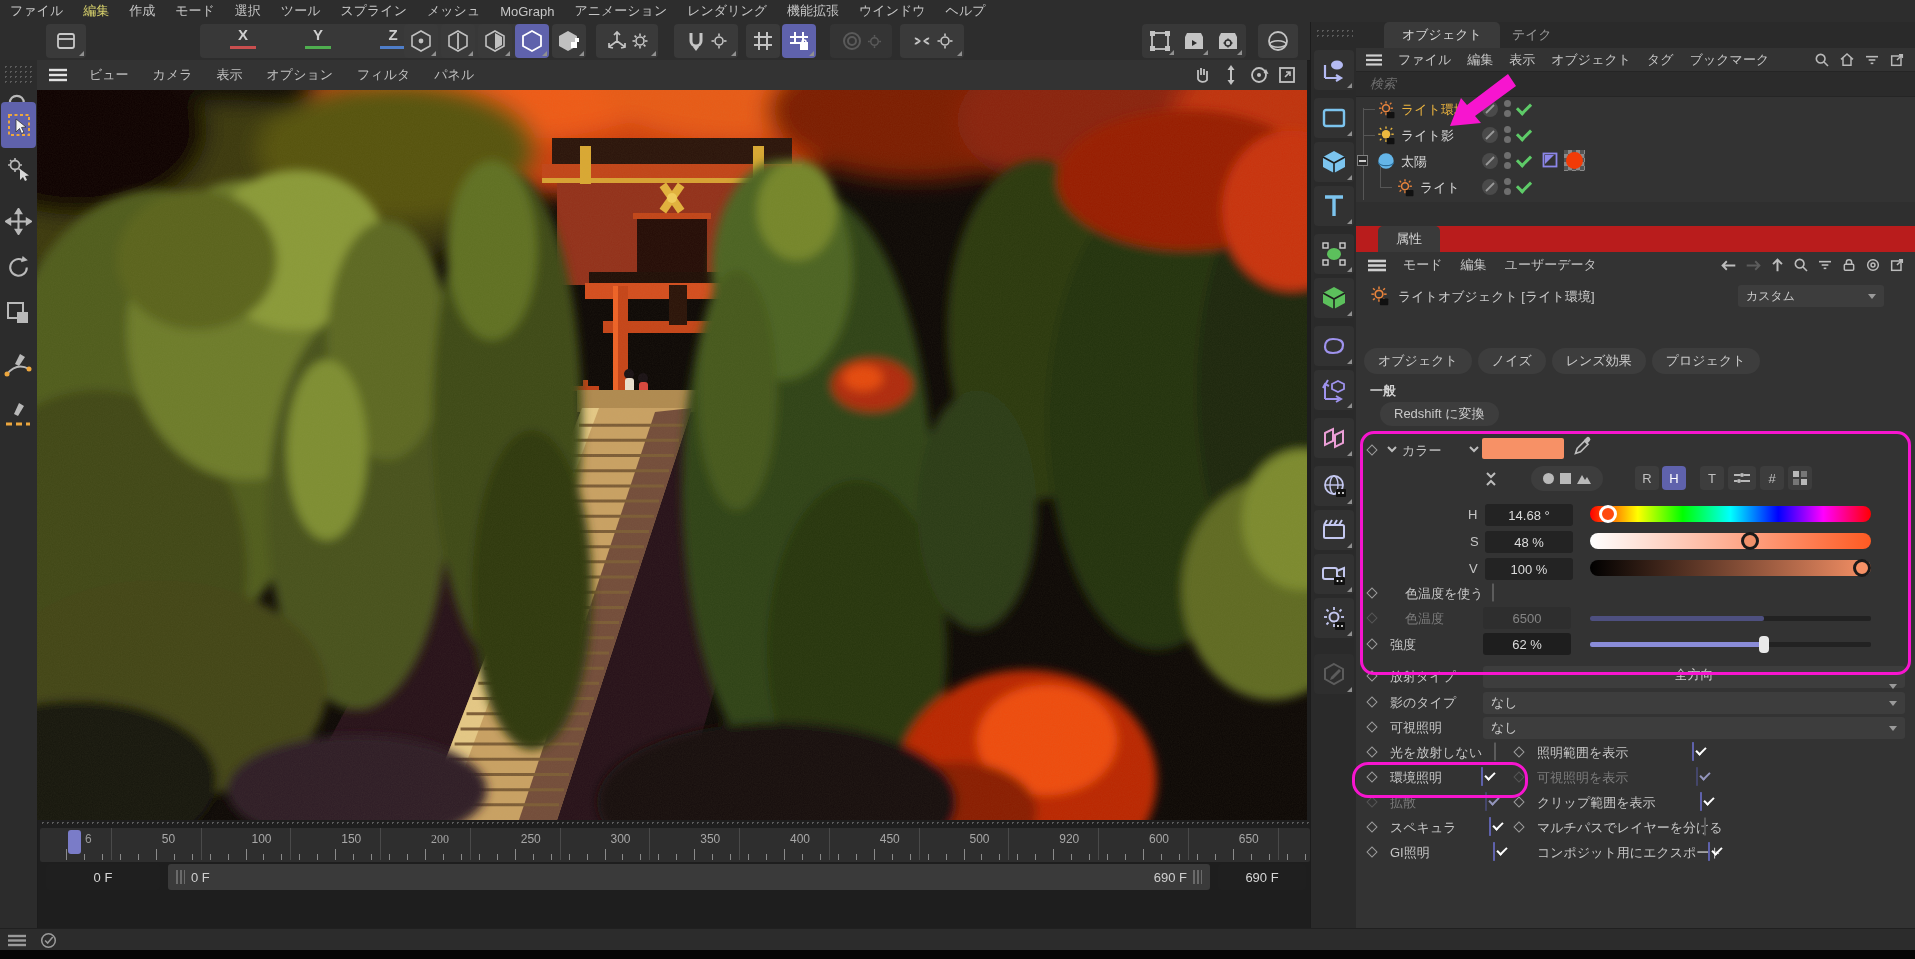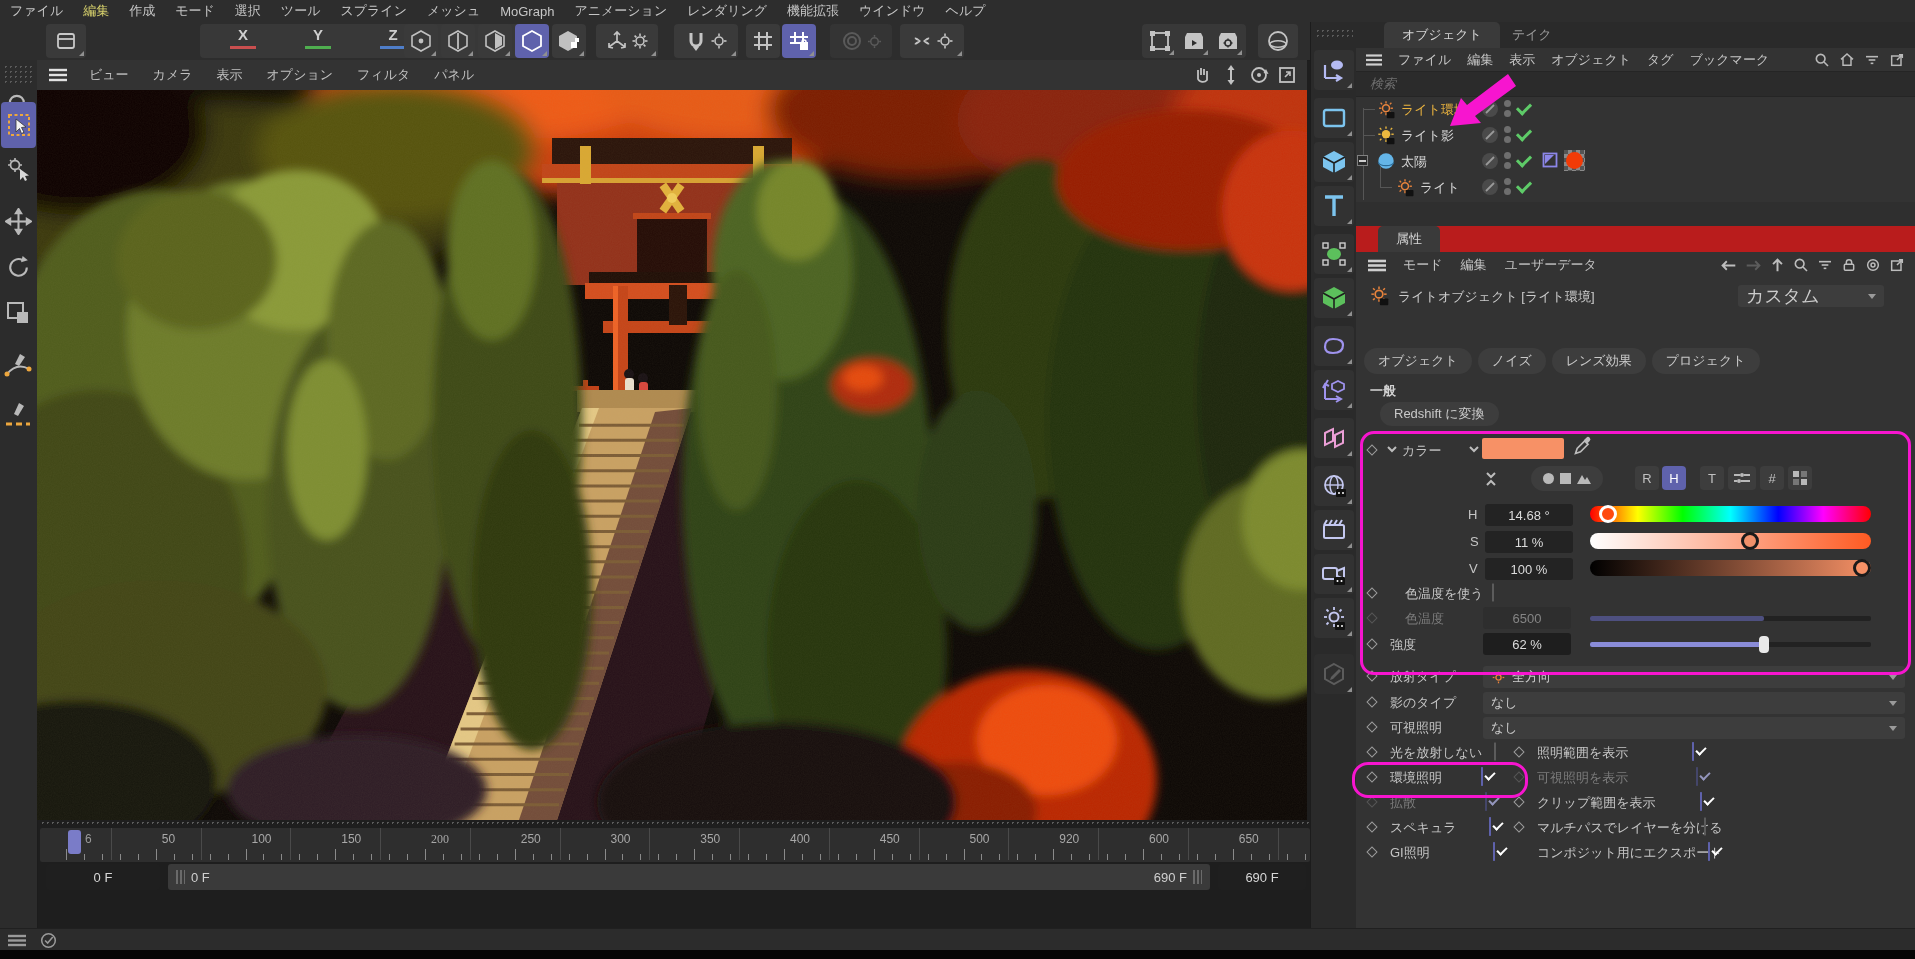--- a/index.html
+++ b/index.html
@@ -1026,21 +1026,21 @@
               <line x1="6" y1="5" x2="8" y2="7"></line>
               <line x1="18" y1="17" x2="20" y2="19"></line>
               <line x1="20" y1="5" x2="18" y2="7"></line>
               <line x1="6" y1="19" x2="8" y2="17"></line>
             </g>
             <rect x="14" y="17" width="10" height="8" rx="1" fill="#111"></rect>
           </svg>
       </span>
       <span class="abs" style="left:42px;top:8px;font-size:13px;color:#cccccc;">ライトオブジェクト [ライト環境]</span>
       <div class="abs flexr" style="left:382px;top:5px;width:146px;height:22px;background:#3d3d3d;border-radius:3px;padding:0 8px;box-sizing:border-box;">
-        <span style="font-size:18px;color:#cccccc;">カスタム</span>
+        <span style="font-size:12px;color:#cccccc;">カスタム</span>
         <span class="car"></span>
       </div>
     </div>
 
     
     <div class="abs" style="left:8px;top:326px;width:545px;height:28px;white-space:nowrap;">
       <span class="pill">オブジェクト</span><span class="pill">ノイズ</span><span class="pill">レンズ効果</span><span class="pill">プロジェクト</span>
     </div>
 
     <span class="lbl" style="left:14px;top:360px;font-weight:bold;color:#d2d2d2;">一般</span>
@@ -1112,21 +1112,21 @@
     
     <span class="lbl" style="left:112px;top:485px;">H</span>
     <div class="vb" style="left:129px;top:482px;width:88px;">
         <span>14.68 °</span>
       </div>
     <div class="abs" style="left:234px;top:484px;width:281px;height:16px;border-radius:8px;background:linear-gradient(to right,#ff0000,#ffff00 17%,#00ff00 33%,#00ffff 50%,#0000ff 67%,#ff00ff 83%,#ff0000);">
       <span id="knob-h" class="abs" style="top: -1px; width: 18px; height: 18px; border-radius: 50%; background: rgb(255, 74, 16); border: 3.5px solid rgb(255, 255, 255); box-sizing: border-box; left: 9px;"></span>
     </div>
     <span class="lbl" style="left:114px;top:512px;">S</span>
     <div class="vb" style="left:129px;top:509px;width:88px;">
-        <span>11 %</span>
+        <span>48 %</span>
       </div>
     <div class="abs" style="left:234px;top:511px;width:281px;height:16px;border-radius:8px;background:linear-gradient(to right,#ffffff,#ff5a22);">
       <span id="knob-s" class="abs" style="top: -1px; width: 18px; height: 18px; border-radius: 50%; background: rgb(240, 144, 106); border: 3.5px solid rgb(26, 26, 26); box-sizing: border-box; left: 151px;"></span>
     </div>
     <span class="lbl" style="left:113px;top:539px;">V</span>
     <div class="vb" style="left:129px;top:536px;width:88px;">
         <span>100 %</span>
       </div>
     <div class="abs" style="left:234px;top:538px;width:281px;height:16px;border-radius:8px;background:linear-gradient(to right,#000000,#f79166);">
       <span id="knob-v" class="abs" style="top: -1px; width: 18px; height: 18px; border-radius: 50%; background: rgb(247, 145, 102); border: 3.5px solid rgb(26, 26, 26); box-sizing: border-box; left: 263px;"></span>
@@ -1154,21 +1154,21 @@
         <span>62 %</span>
       </div>
     <div class="abs" style="left:234px;top:620px;width:281px;height:5px;border-radius:2px;background:#222;">
       <span id="fill-int" class="abs" style="left: 0px; top: 0px; height: 5px; border-radius: 2px; background: rgb(138, 140, 216); width: 174px;"></span>
       <span id="knob-int" class="abs" style="top: -6px; width: 10px; height: 17px; border-radius: 4px; background: rgb(233, 233, 233); left: 169px;"></span>
     </div>
 
     
     <span class="dm abs" style="left:12px;top:650px;"></span>
     <span class="lbl" style="left:34px;top:646px;">放射タイプ</span>
-    <div class="dd" style="left:127px;top:644px;width:422px;">
+    <div class="dd" style="left:127px;top:644px;width:422px;flex-direction:column;">
       <svg width="15" height="15" viewBox="0 0 26 26" style="margin-right:6px;">
           <circle cx="13" cy="13" r="4.5" fill="none" stroke="#e8833c" stroke-width="2.4"></circle>
           <g stroke="#e8833c" stroke-width="2.2">
             <line x1="13" y1="3" x2="13" y2="6"></line>
             <line x1="13" y1="20" x2="13" y2="23"></line>
             <line x1="3" y1="13" x2="6" y2="13"></line>
             <line x1="20" y1="13" x2="23" y2="13"></line>
           </g>
         </svg>
       <span>全方向</span>

